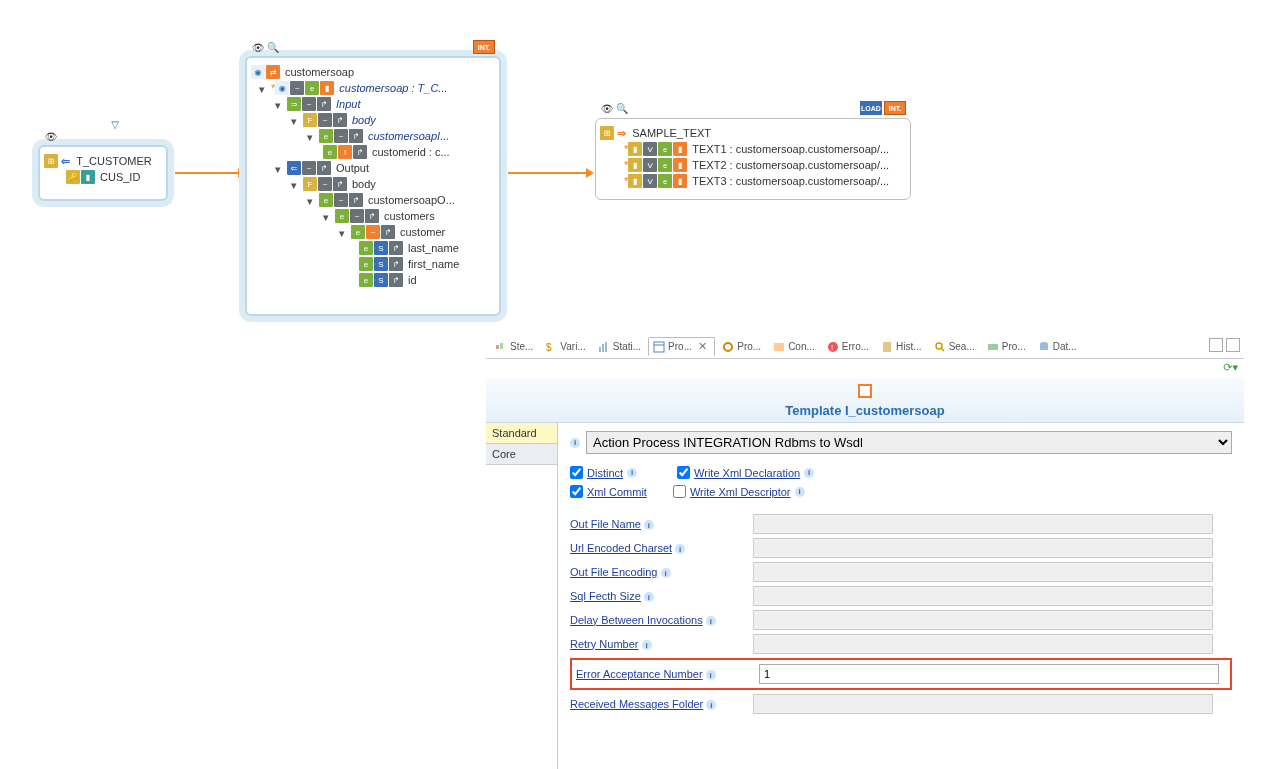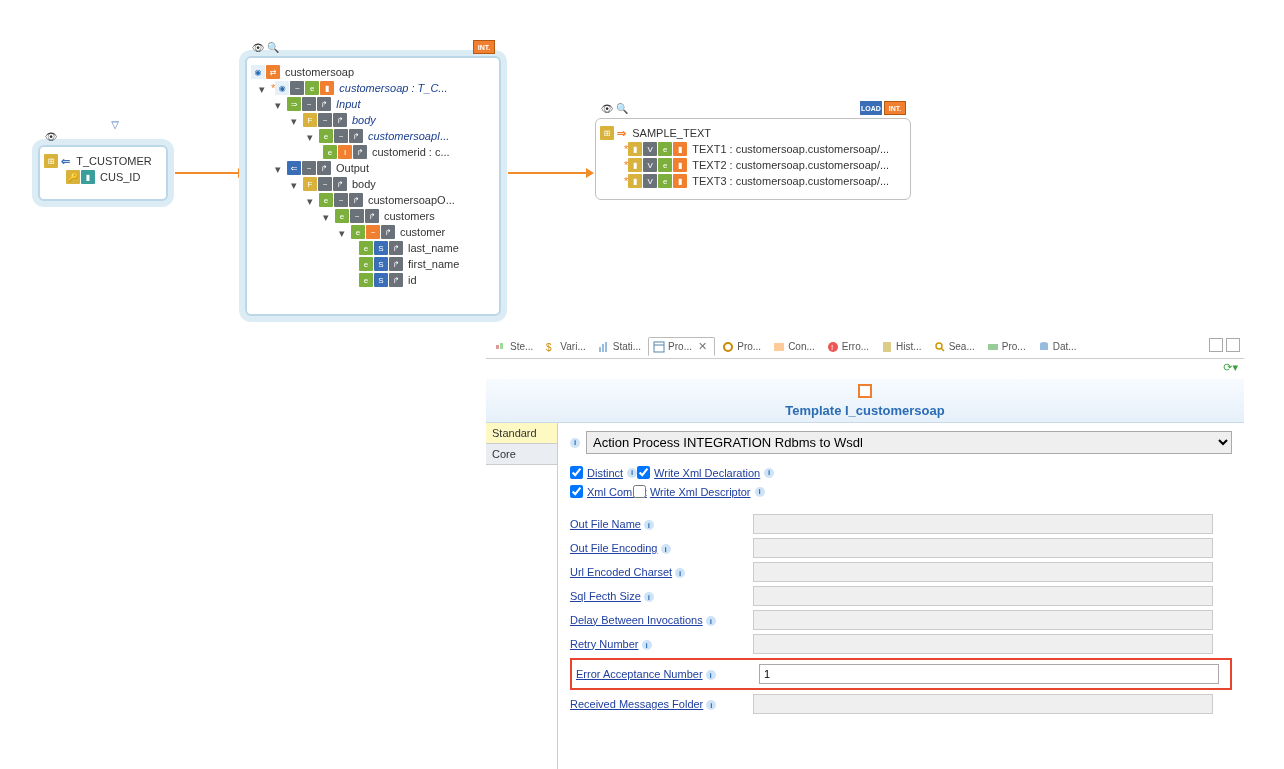--- a/index.html
+++ b/index.html
@@ -33,21 +33,21 @@
 .toolbar-row { height: 20px; display: flex; justify-content: flex-end; padding: 2px 6px; }
 .template-header { background: linear-gradient(#f7fbff,#e6f0f9); border-bottom: 1px solid #c8dae8; padding: 4px 6px; display: flex; align-items: center; gap: 4px; flex-direction: column; }
 .template-header h2 { font-size: 13px; color: #2a6db4; font-weight: bold; }
 .content-area { display: flex; height: calc(100% - 68px); }
 .side-tabs { width: 72px; border-right: 1px solid #ccc; }
 .side-tab { padding: 4px 6px; font-size: 11px; border-bottom: 1px solid #ccc; background: #eaeef2; }
 .side-tab.active { background: #fef9c3; font-weight: normal; color: #333; }
 .form-area { flex: 1; padding: 8px 12px; overflow: auto; }
 .select-row { display: flex; align-items: center; gap: 6px; margin-bottom: 12px; }
 .select-row select { flex: 1; font-size: 13px; padding: 2px; border: 1px solid #aaa; }
-.cb-row { margin-bottom: 6px; display: flex; }
+.cb-row { margin-bottom: 6px; display: flex; gap: 40px; }
 .cb-item { display: flex; align-items: center; gap: 4px; }
 .cb-item input { width: 13px; height: 13px; }
 .cb-item a { color: #2040a0; }
 .info-dot { width: 10px; height: 10px; border-radius: 50%; background: #cfe3f7; color: #2a6db4; display: inline-flex; align-items: center; justify-content: center; font-size: 8px; font-weight: bold; }
 .field-row { display: flex; align-items: center; margin-bottom: 4px; gap: 18px; }
 .field-row .fl { width: 165px; }
 .field-row .fl a { color: #2040a0; }
 .field-row input.txt { flex: 1; max-width: 460px; background: #efefef; border: 1px solid #ccc; padding: 2px 4px; font-size: 11px; height: 20px; }
 .field-row input.txt.white { background: #fff; border: 1px solid #aaa; }
 .highlight-box { border: 2px solid #e8452f; padding: 4px; margin: 4px 0; }
@@ -366,25 +366,25 @@
             <a>Write Xml Descriptor</a>
             <span class="info-dot">i</span>
           </div>
       </div>
 
       <div class="field-row">
           <div class="fl"><a>Out File Name</a> <span class="info-dot">i</span></div>
           <input class="txt" style="">
         </div>
       <div class="field-row">
+          <div class="fl"><a>Url Encoded Charset</a> <span class="info-dot">i</span></div>
+          <input class="txt" style="">
+        </div>
+      <div class="field-row">
           <div class="fl"><a>Out File Encoding</a> <span class="info-dot">i</span></div>
-          <input class="txt" style="">
-        </div>
-      <div class="field-row">
-          <div class="fl"><a>Url Encoded Charset</a> <span class="info-dot">i</span></div>
           <input class="txt" style="">
         </div>
       <div class="field-row">
           <div class="fl"><a>Sql Fecth Size</a> <span class="info-dot">i</span></div>
           <input class="txt" style="">
         </div>
       <div class="field-row">
           <div class="fl"><a>Delay Between Invocations</a> <span class="info-dot">i</span></div>
           <input class="txt" style="">
         </div>

